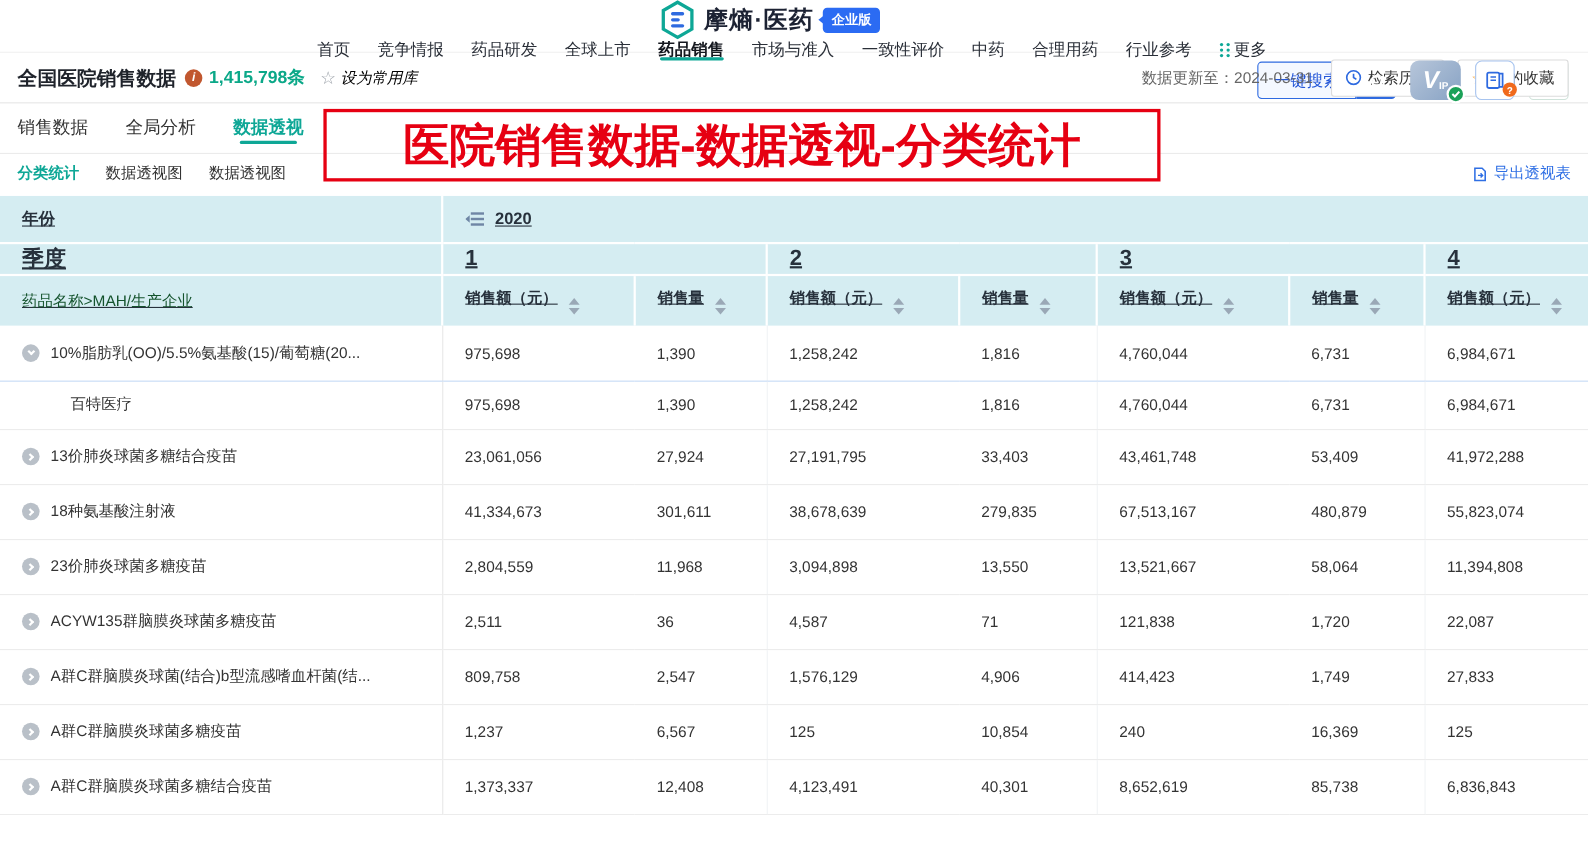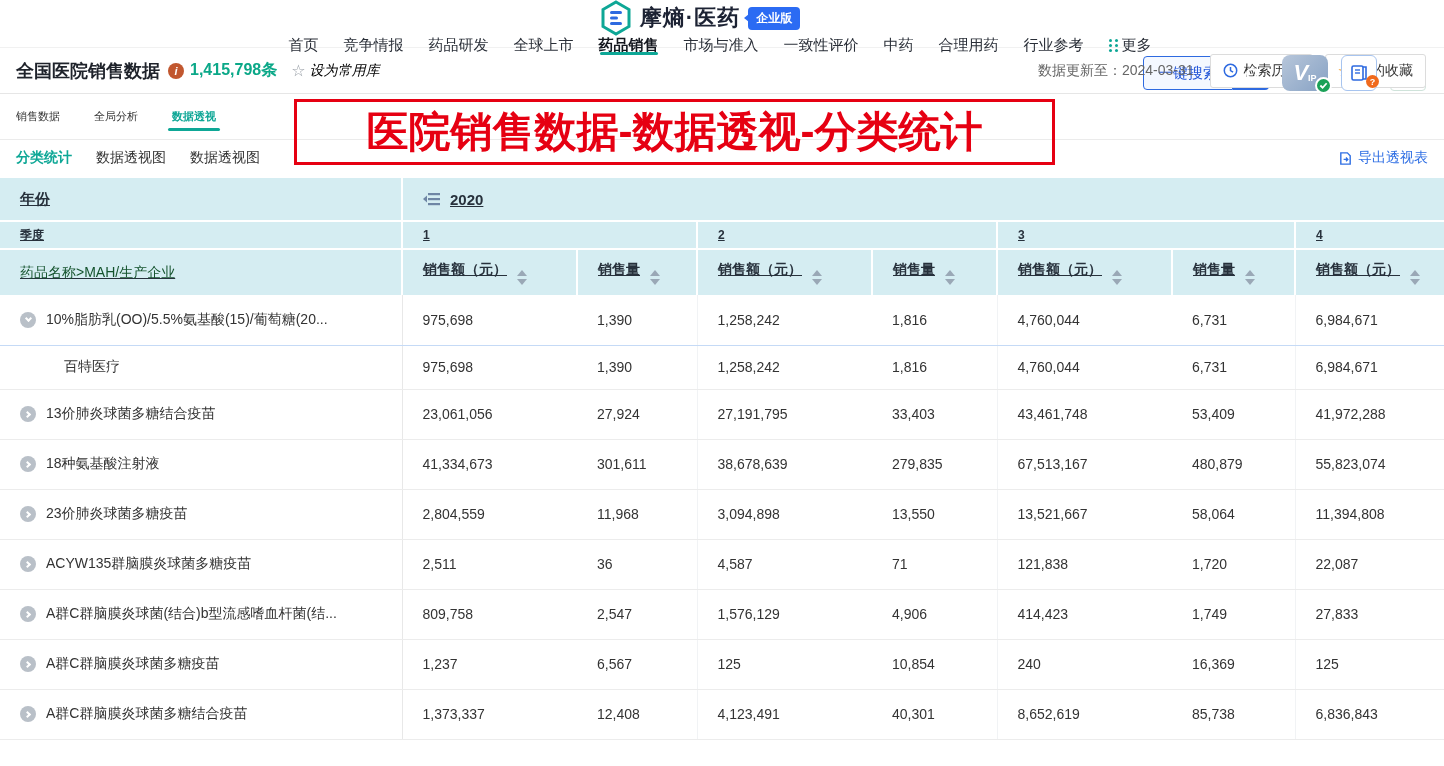--- a/index.html
+++ b/index.html
@@ -56,42 +56,42 @@
   .fav-star { color:#9aa0a8; font-size:16px; margin:0 4px 0 14px; }
   .fav-label { color:#000000; font-size:14px;font-style:italic; }
   .info-right { margin-left:auto; display:flex; align-items:center; gap:12px; }
   .update-text { color:#666; font-size:14px; margin-right:4px; }
   .bar-btn { display:flex; align-items:center; gap:6px; border:1px solid #dcdcdc; border-radius:3px; background:#fff;
              padding:7px 12px; font-size:14px; color:#333; cursor:pointer; }
   .star-orange { color:#f59a23; font-size:15px; }
 
   
   .tabs { height:46px; display:flex; align-items:center; gap:34px; padding:0 16px; border-bottom:1px solid #ebebeb; }
-  .tab { font-size:11px; color:#333; cursor:pointer; height:100%; display:flex; align-items:center; position:relative;font-family:Liberation Serif, serif; }
+  .tab { font-size:16px; color:#333; cursor:pointer; height:100%; display:flex; align-items:center; position:relative;font-family:Liberation Serif, serif; }
   .tab.active { color:#0ea796; font-weight:700; }
   .tab.active::after { content:""; position:absolute; left:50%; transform:translateX(-50%); bottom:8px;
                        width:52px; height:3px; background:#0ea796; border-radius:2px; }
   .subtabs { height:36px; display:flex; align-items:center; gap:24px; padding:0 16px; }
   .subtab { font-size:14px; color:#333; cursor:pointer; }
   .subtab.active { color:#0ea796; font-weight:700; }
   .export-link { margin-left:auto; color:#2f6fe4; font-size:14px; display:flex; align-items:center; gap:5px; cursor:pointer; }
 
   
   .annotation { position:absolute; left:294px; top:99px; width:761px; height:66px; border:3px solid #e60012;
                 background:rgba(255,255,255,0.0); z-index:30; display:flex; align-items:center; justify-content:center; }
   .annotation span { color:#e60012; font-size:42px; font-weight:700; white-space:nowrap; letter-spacing:0px; }
 
   
   .table-wrap { position:relative; width:1444px; overflow:hidden; margin-top:2px; }
   table.pivot { border-collapse:collapse; table-layout:fixed; width:1452px; }
   .pivot th { background:#d5edf2; text-align:left; border-right:2px solid #fff; border-bottom:2px solid #fff;
               color:#27313c; font-weight:700; padding-left:20px;text-decoration:underline; }
   .pivot th:last-child { border-right:none; }
   tr.r-year th { height:43px; font-size:15px; }
-  tr.r-quarter th { height:28px; font-size:12px; }
+  tr.r-quarter th { height:28px; font-size:20px; }
   tr.r-cols th { height:46px; font-size:14px; border-bottom:none; }
   .year-cell { display:flex; align-items:center; gap:10px; }
   .dim-label { font-weight:400; color:#14532d; }
   .sort { display:inline-flex; flex-direction:column; gap:3px; margin-left:10px; vertical-align:-2px; }
   .sort .up { width:0; height:0; border-left:5px solid transparent; border-right:5px solid transparent; border-bottom:6px solid #9aa8b6; }
   .sort .dn { width:0; height:0; border-left:5px solid transparent; border-right:5px solid transparent; border-top:6px solid #9aa8b6; }
 
   .data-row td { height:50px; border-bottom:1px solid #ececec; font-size:14px; color:#333; padding-left:20px;
                  white-space:nowrap; overflow:hidden; }
   .data-row td.val { font-weight:500; }

